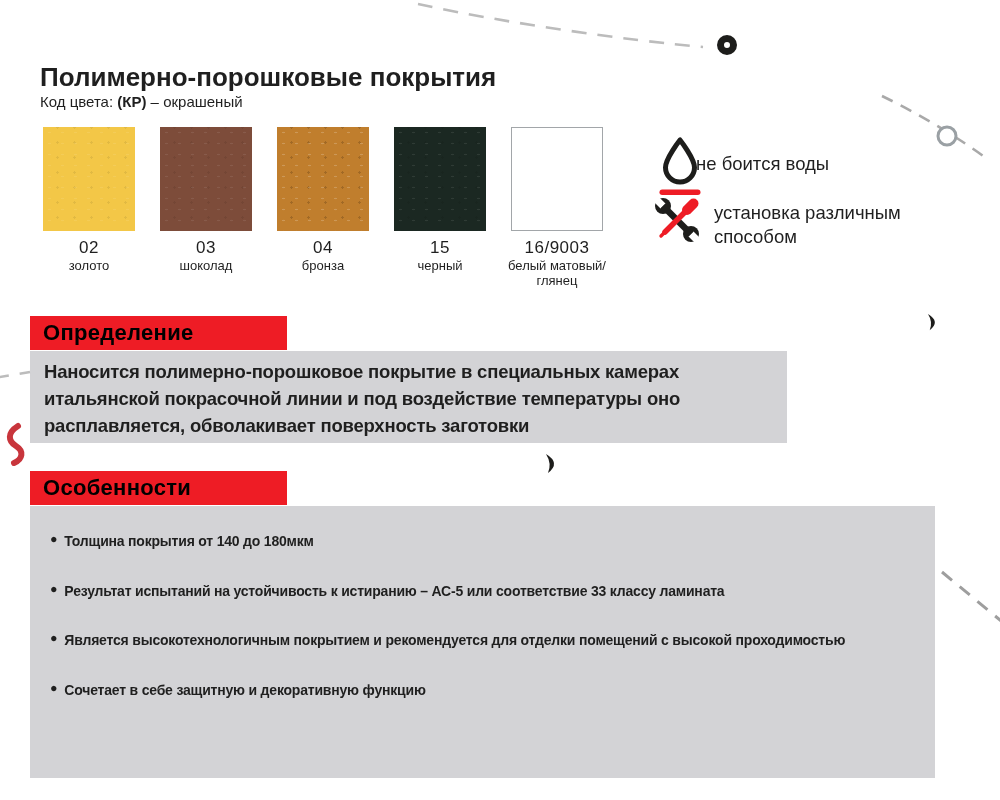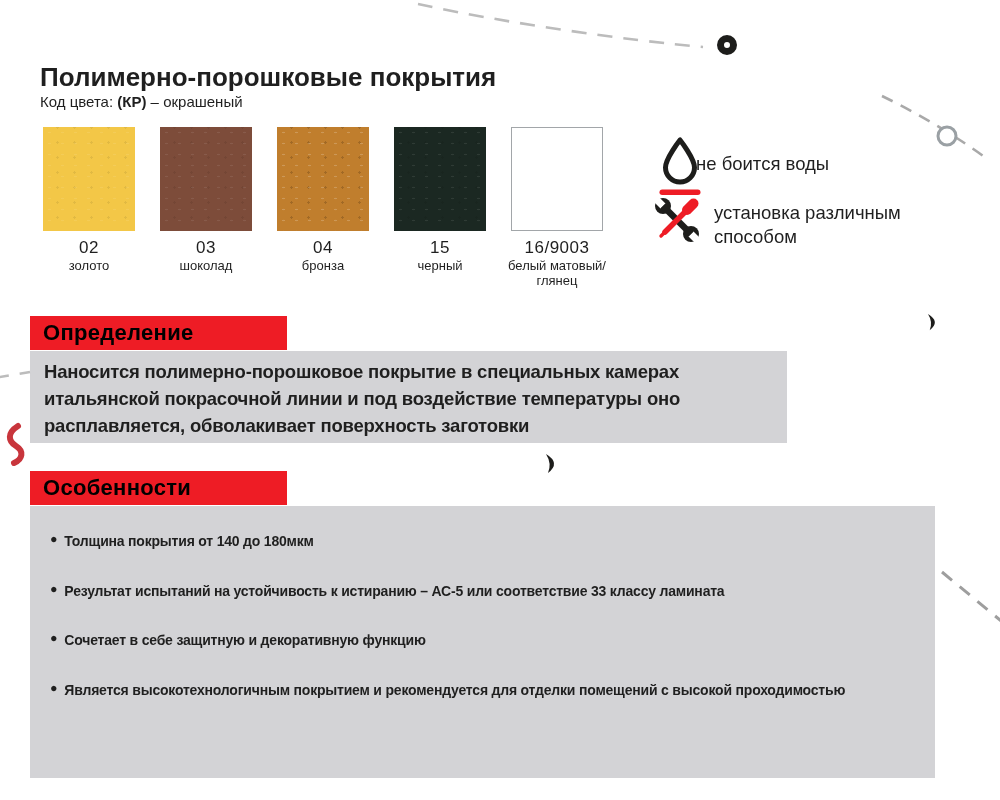--- a/index.html
+++ b/index.html
@@ -128,22 +128,22 @@
 </div>
 <div class="abs feat-label feat-tools-label">установка различным способом</div>
 
 <div class="abs red-head def-head">Определение</div>
 <div class="abs def-body">Наносится полимерно-порошковое покрытие в специальных камерах итальянской покрасочной линии и под воздействие температуры оно расплавляется, обволакивает поверхность заготовки</div>
 
 <div class="abs red-head feat-head">Особенности</div>
 <div class="abs feat-body">
   <p class="bullet">Толщина покрытия от 140 до 180мкм</p>
   <p class="bullet">Результат испытаний на устойчивость к истиранию – АС-5 или соответствие 33 классу ламината</p>
+  <p class="bullet">Является высокотехнологичным покрытием и рекомендуется для отделки помещений с высокой проходимостью</p>
   <p class="bullet">Сочетает в себе защитную и декоративную функцию</p>
-  <p class="bullet">Является высокотехнологичным покрытием и рекомендуется для отделки помещений с высокой проходимостью</p>
 </div>
 
 <svg class="abs deco" width="1000" height="800" viewBox="0 0 1000 800">
   <path class="dash" d="M418,4 C505,23 625,40 703,47"></path>
   <circle cx="727" cy="45" r="6.5" fill="none" stroke="#1d1d1b" stroke-width="7"></circle>
   <path class="dash2" d="M882,96 C915,112 950,132 986,158"></path>
   <circle cx="947" cy="136" r="9" fill="#ffffff" stroke="#9aa0a4" stroke-width="3"></circle>
   <path class="dash" d="M-6,378 L30,372"></path>
   <path d="M18,426 C7,433 8,441 16,446 C24,451 23,459 14,463" fill="none" stroke="#c8353c" stroke-width="6" stroke-linecap="round"></path>
   <path transform="translate(928,314) scale(0.85)" d="M0,0 Q15,9 2,19 Q6,9.5 0,0 Z" fill="#1d1d1b"></path>

